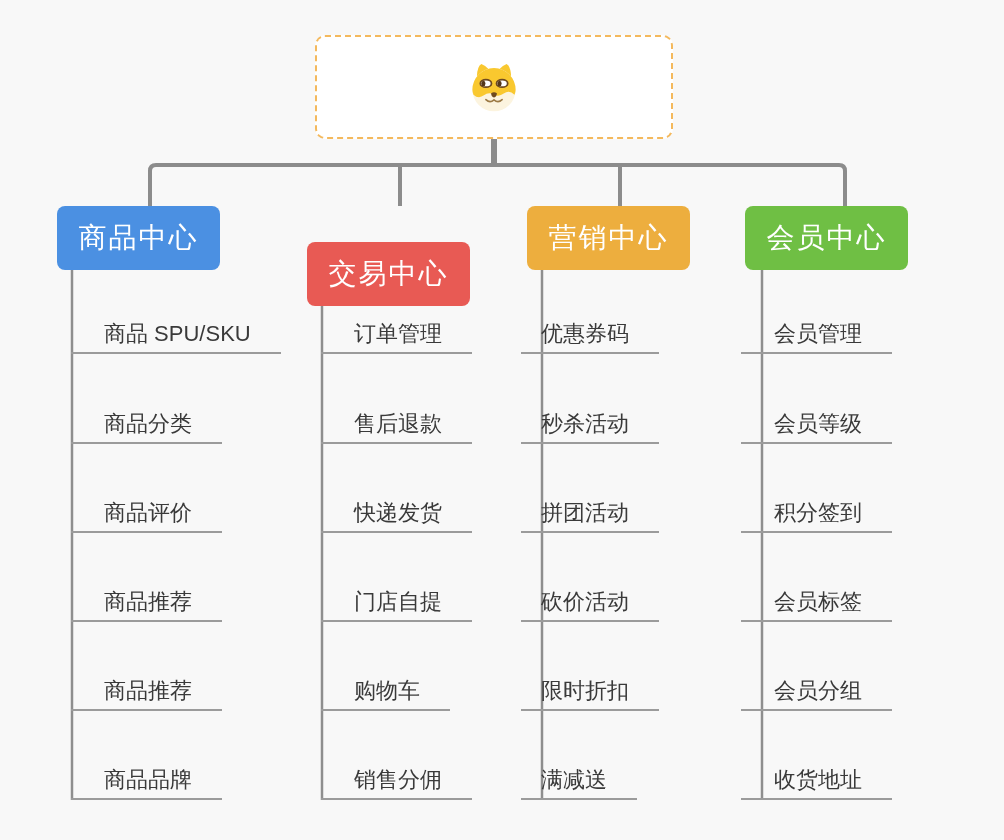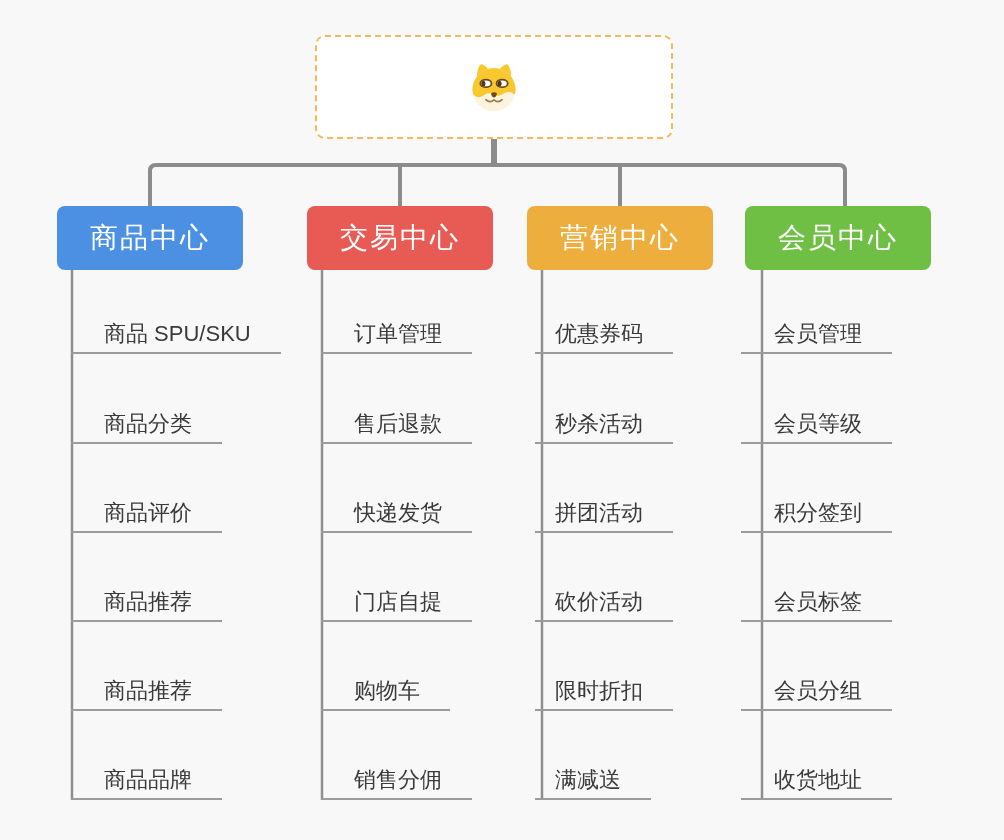--- a/index.html
+++ b/index.html
@@ -18,35 +18,35 @@
     border:2px dashed #F4B95D;border-radius:10px;
     display:flex;align-items:center;justify-content:center;gap:14px;
   }
   .root-title{
     font-size:40px;font-weight:600;color:#F2A93F;letter-spacing:2px;line-height:1;
   }
   .root-icon{width:54px;height:54px;flex:0 0 auto;}
 
   
   .branch-node{
-    position:absolute;top:206px;width:186px;height:64px;
+    position:absolute;top:206px;width:163px;height:64px;
     border-radius:8px;display:flex;align-items:center;justify-content:center;
   }
   .branch-label{color:#FFFFFF;font-size:28px;font-weight:500;letter-spacing:2px;line-height:1;}
-  .branch-0{left:57px;} .branch-1{left:307px;} .branch-2{left:527px;} .branch-3{left:745px;}
+  .branch-0{left:57px;} .branch-1{left:307px;margin-top:36px;} .branch-2{left:527px;} .branch-3{left:745px;}
 
   
   .leaf{
     position:absolute;height:46px;box-sizing:border-box;
     padding:0 30px 6px 33px;
     border-bottom:2px solid #9B9B9B;
     display:flex;align-items:flex-end;
     font-size:22px;color:#3A3A3A;white-space:nowrap;line-height:1.1;
   }
-  .col-0{left:71px;} .col-1{left:321px;} .col-2{left:535px;padding-left:20px;} .col-3{left:741px;}
+  .col-0{left:71px;} .col-1{left:321px;} .col-2{left:521px;padding-left:20px;} .col-3{left:741px;}
   .row-0{top:308px;} .row-1{top:398px;} .row-2{top:487px;}
   .row-3{top:576px;} .row-4{top:665px;} .row-5{top:754px;}
 </style>
 </head>
 <body>
 
 <svg id="connectors" viewBox="0 0 1004 840" xmlns="http://www.w3.org/2000/svg">
 
   <path d="M494,138 L494,165" stroke="#8C8C8C" stroke-width="6" fill="none"></path>
 

